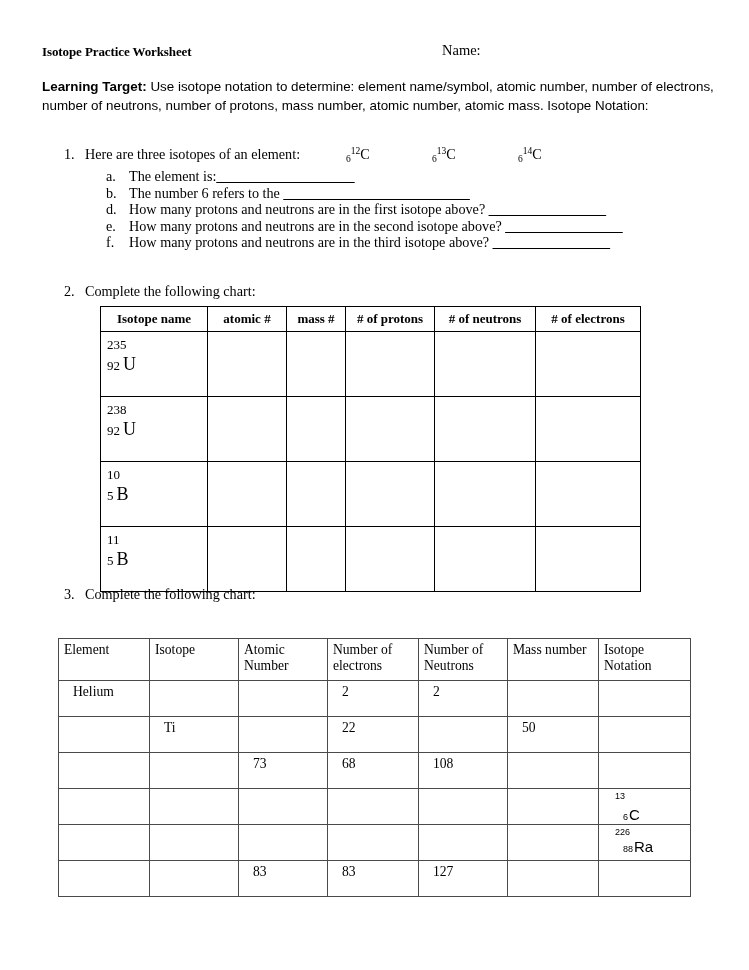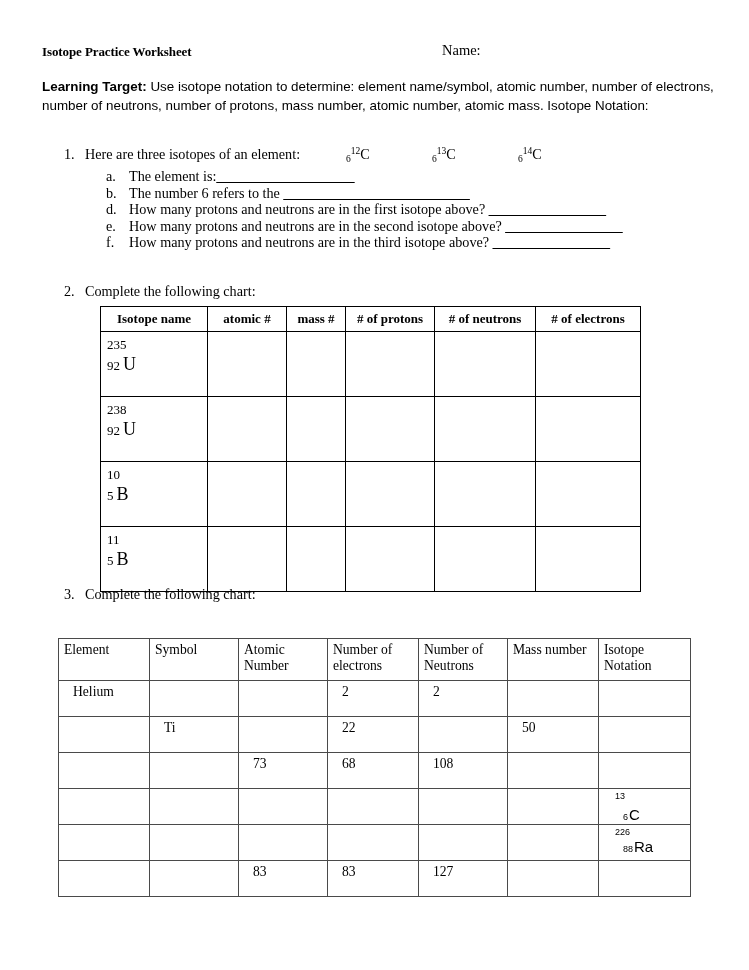--- a/index.html
+++ b/index.html
@@ -294,21 +294,21 @@
   </table>
 
   <div class="prompt" style="left:64px; top:586px;">
     <span class="p-num">3.</span><span>Complete the following chart:</span>
   </div>
 
   <table class="t3">
     <thead>
       <tr>
         <th style="width:85px">Element</th>
-        <th style="width:83px">Symbol</th>
+        <th style="width:83px">Isotope</th>
         <th style="width:83px">Atomic Number</th>
         <th style="width:85px">Number of electrons</th>
         <th style="width:83px">Number of Neutrons</th>
         <th style="width:85px">Mass number</th>
         <th style="width:86px">Isotope Notation</th>
       </tr>
     </thead>
     <tbody>
       <tr>
         <td>Helium</td>

